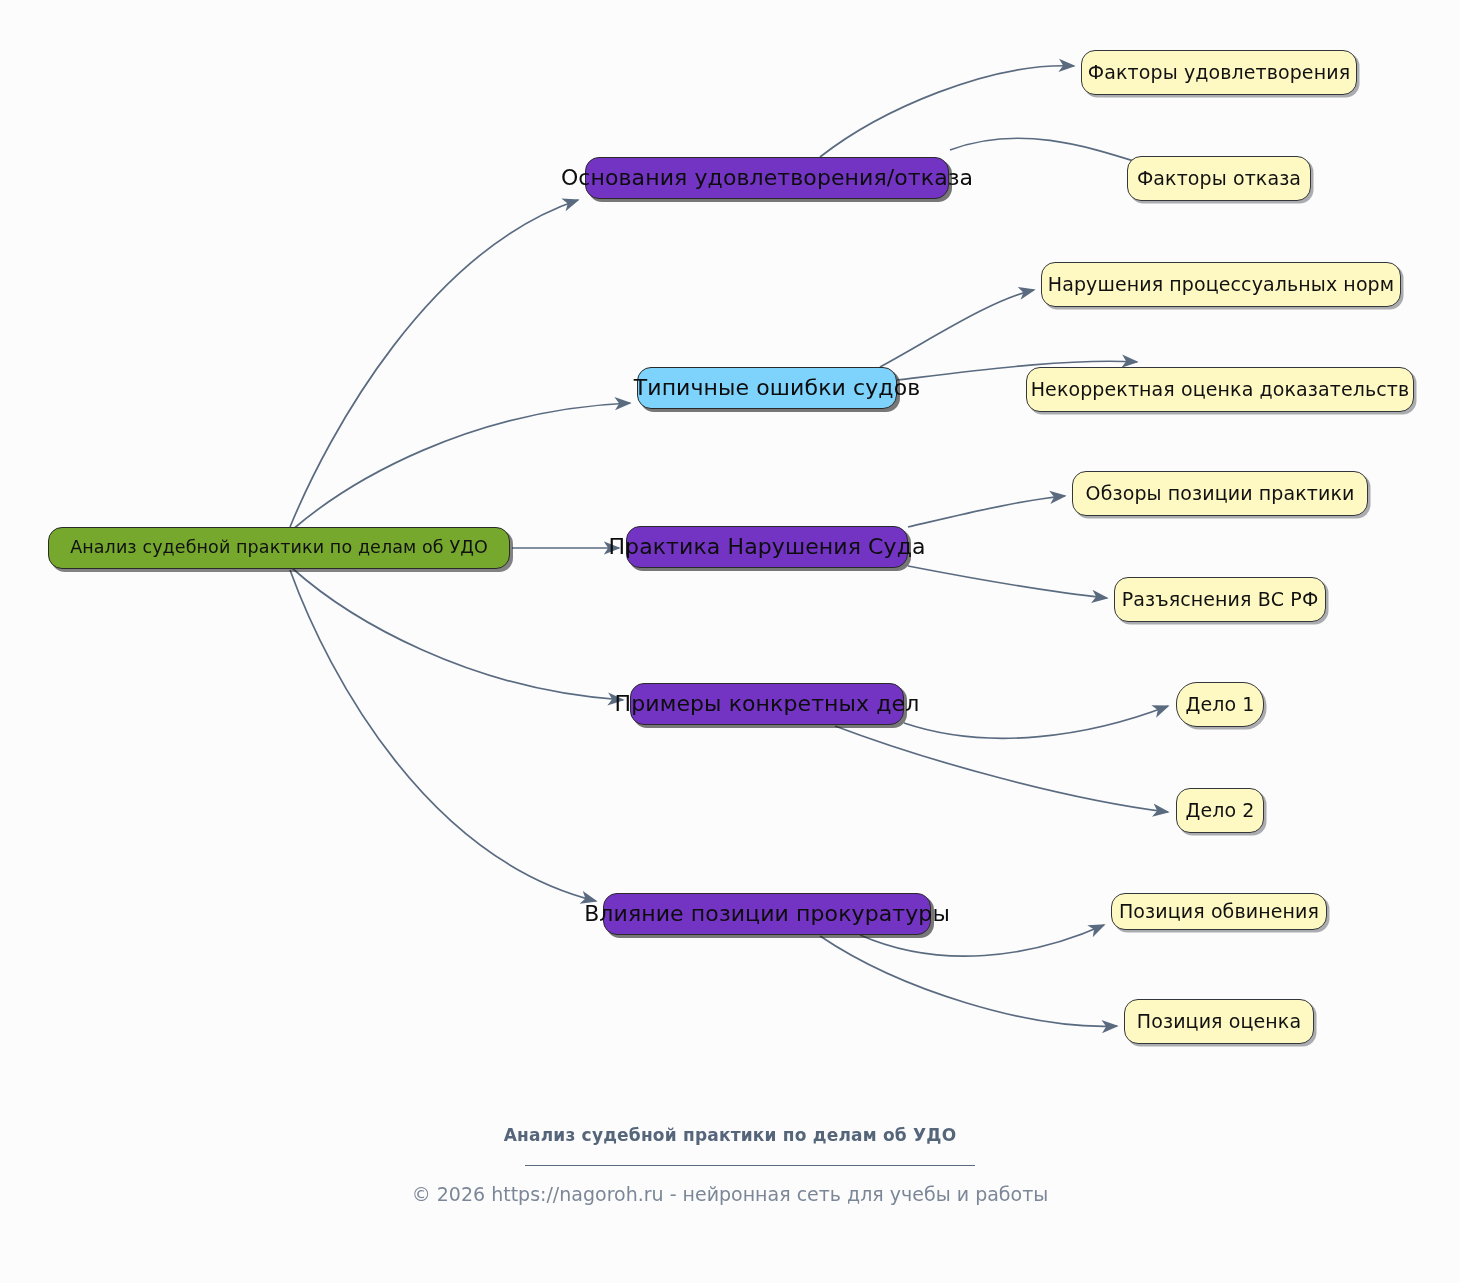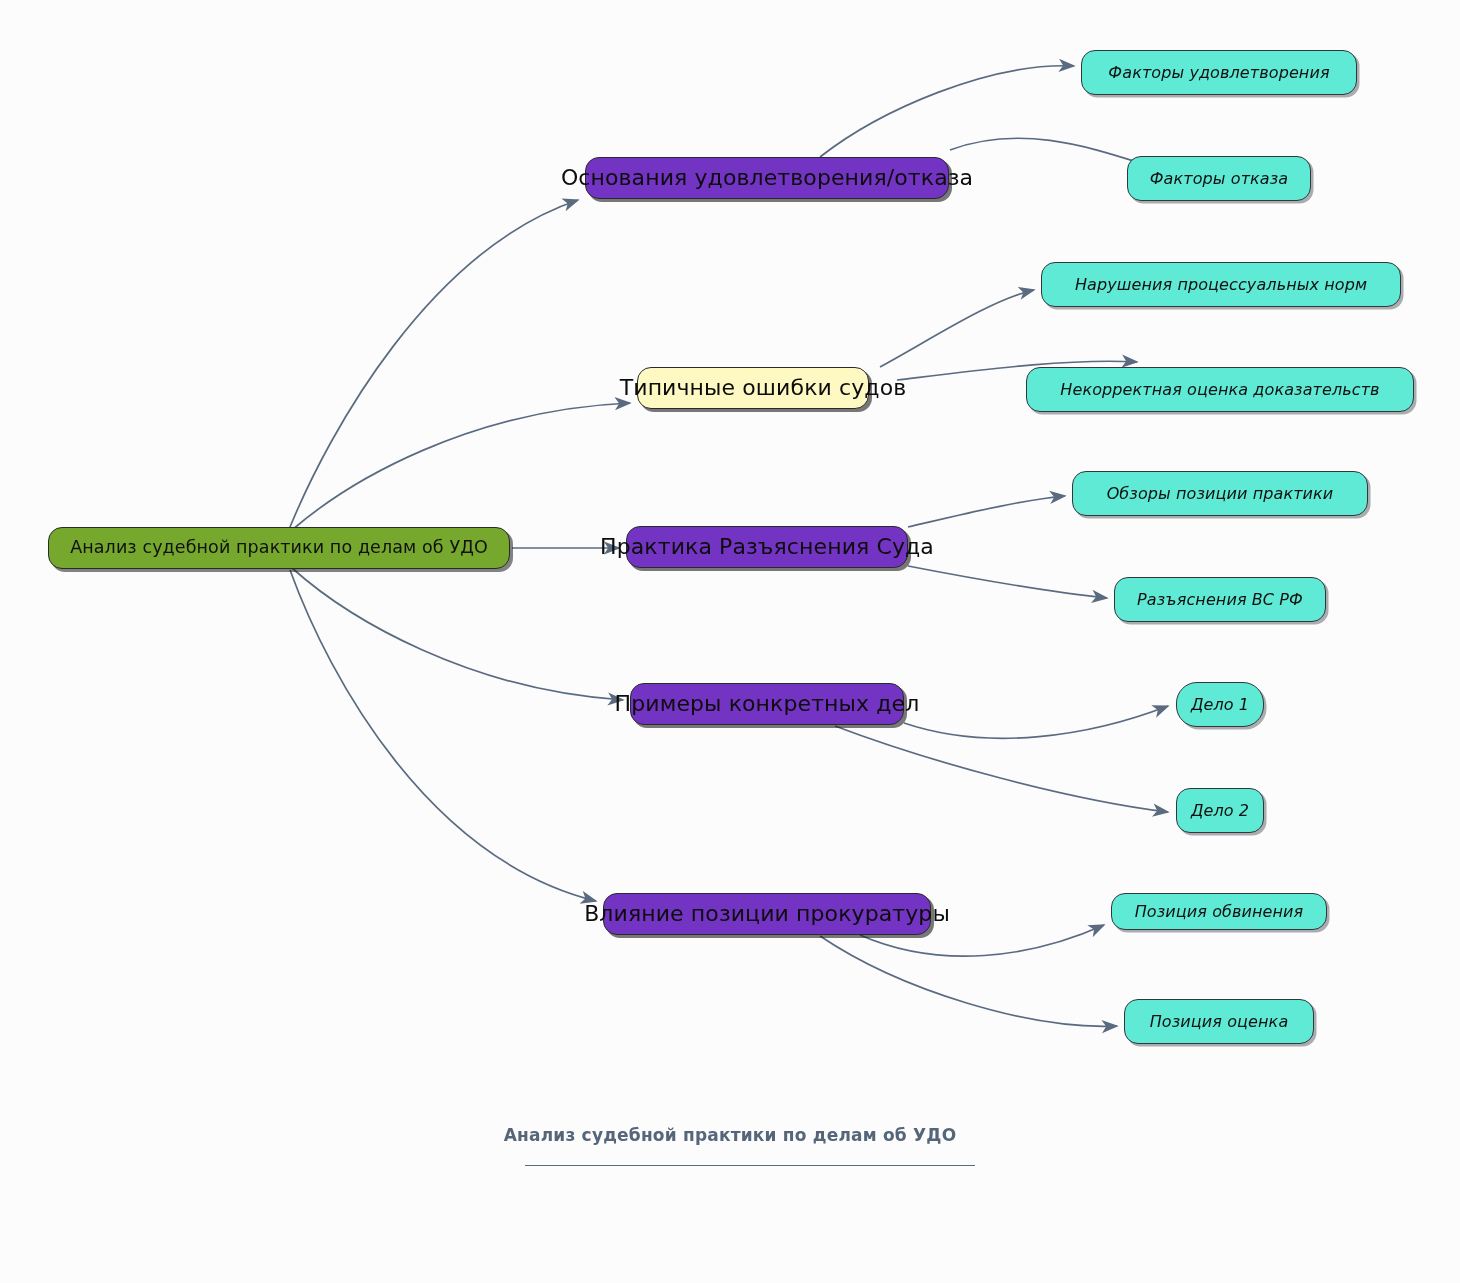--- a/index.html
+++ b/index.html
@@ -52,26 +52,25 @@
   
   .node.branch {
     background: #7334c4;
     border: 1.6px solid #2a2a2a;
     color: #0d0d0d;
     font-size: 22px;
     box-shadow: 3px 3px 0 rgba(30,30,30,0.6);
   }
   
   .node.leaf {
-    background: #5eead4;
+    background: #fef9c3;
     border: 1.6px solid #33363b;
     color: #111111;
-    font-size: 16px;
+    font-size: 19px;
     box-shadow: 2.5px 2.5px 0 rgba(70,75,82,0.45);
-    font-style: italic;
   }
   .footer-title {
     position: absolute;
     left: 0;
     top: 1125px;
     width: 1460px;
     text-align: center;
     font-size: 17px;
     font-weight: bold;
     color: #55657a;
@@ -131,31 +130,31 @@
       </div>
       <div class="node branch" style="left: 585px; top: 157px; width: 364px; height: 42px; background: rgb(115, 52, 196);">
         <span class="node-label">Основания удовлетворения/отказа</span>
       </div>
       <div class="node leaf" style="left: 1081px; top: 50px; width: 276px; height: 45px;">
         <span class="node-label">Факторы удовлетворения</span>
       </div>
       <div class="node leaf" style="left: 1127px; top: 156px; width: 184px; height: 45px; text-align: center;">
         <span class="node-label">Факторы отказа</span>
       </div>
-      <div class="node branch" style="left: 637px; top: 367px; width: 232px; height: 42px; background: #fef9c3; padding-left: 20px;">
+      <div class="node branch" style="left: 637px; top: 367px; width: 260px; height: 42px; background: #7dd3fc; padding-left: 20px;">
         <span class="node-label">Типичные ошибки судов</span>
       </div>
       <div class="node leaf" style="left: 1041px; top: 262px; width: 360px; height: 45px;">
         <span class="node-label">Нарушения процессуальных норм</span>
       </div>
       <div class="node leaf" style="left: 1026px; top: 367px; width: 388px; height: 45px;">
         <span class="node-label">Некорректная оценка доказательств</span>
       </div>
       <div class="node branch" style="left: 626px; top: 526px; width: 282px; height: 42px; background: rgb(115, 52, 196);">
-        <span class="node-label">Практика Разъяснения Суда</span>
+        <span class="node-label">Практика Нарушения Суда</span>
       </div>
       <div class="node leaf" style="left: 1072px; top: 471px; width: 296px; height: 45px;">
         <span class="node-label">Обзоры позиции практики</span>
       </div>
       <div class="node leaf" style="left: 1114px; top: 577px; width: 212px; height: 45px;">
         <span class="node-label">Разъяснения ВС РФ</span>
       </div>
       <div class="node branch" style="left: 630px; top: 683px; width: 274px; height: 42px; background: rgb(115, 52, 196);">
         <span class="node-label">Примеры конкретных дел</span>
       </div>
@@ -171,14 +170,15 @@
       <div class="node leaf" style="left: 1111px; top: 893px; width: 216px; height: 37px;">
         <span class="node-label">Позиция обвинения</span>
       </div>
       <div class="node leaf" style="left: 1124px; top: 999px; width: 190px; height: 45px;">
         <span class="node-label">Позиция оценка</span>
       </div>
     </div>
 
   <div class="footer-title">Анализ судебной практики по делам об УДО</div>
   <div class="footer-rule"></div>
+  <div class="footer-credit">© 2026 https://nagoroh.ru - нейронная сеть для учебы и работы</div>
 
 </div>
 
 </body></html>

